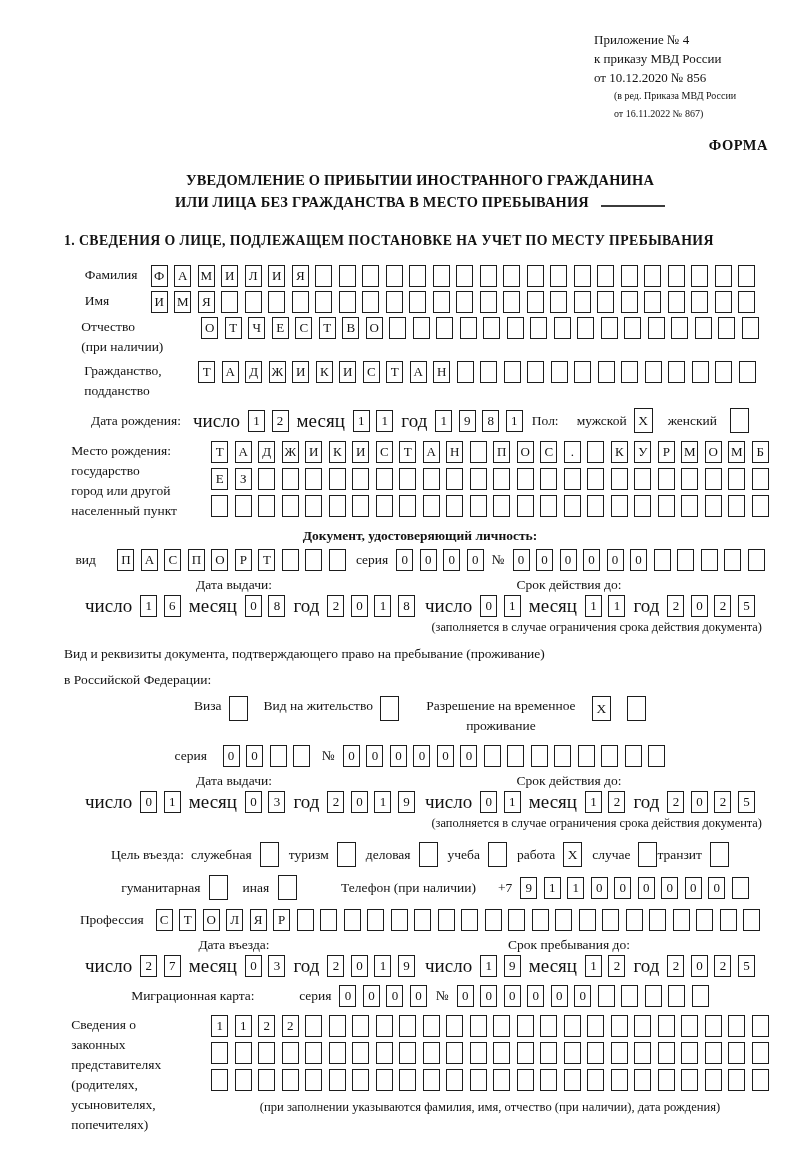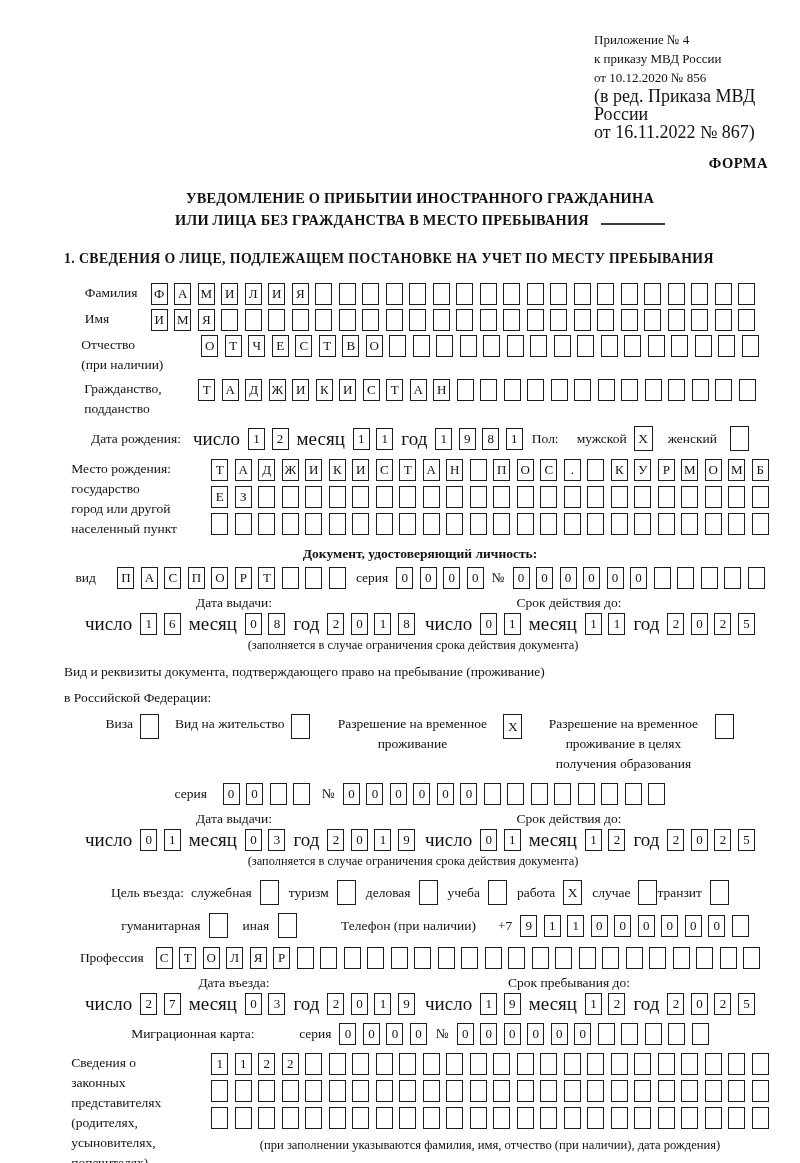--- a/index.html
+++ b/index.html
@@ -3,41 +3,41 @@
 <meta charset="utf-8">
 <style>
   * { box-sizing: border-box; margin: 0; padding: 0; }
   html, body { background: #ffffff; }
   body {
     width: 800px; height: 1163px; margin: 0 auto; overflow: hidden;
     color: #121212; font-family: "Liberation Serif", "DejaVu Serif", serif;
   }
   .page { padding: 30px 24px 0 64px; }
   .hdr { width: 182px; margin-left: auto; font-size: 13px; line-height: 19px; }
-  .hdr .note { font-size: 18px; line-height: 18px; }
+  .hdr .note { font-size: 10px; line-height: 18px; margin-left: 20px; }
   .forma { text-align: right; padding-right: 8px; font-weight: bold; font-size: 14.5px; margin-top: 14px; letter-spacing: 0.5px; }
   .title { text-align: center; font-weight: bold; font-size: 14.4px; line-height: 22px; margin-top: 15px; letter-spacing: 0.2px; }
   .blank-line { display: inline-block; width: 64px; border-bottom: 2.2px solid #3b3b3b; margin-left: 12px; }
   .sec-h { font-weight: bold; font-size: 13.8px; margin-top: 20px; letter-spacing: 0.4px; white-space: nowrap; }
   .row { display: flex; align-items: flex-start; margin-top: 4px; justify-content: center; }
   .vcenter { align-items: center; }
   .rl { font-size: 13.5px; line-height: 20px; flex-shrink: 0; }
   .cells { display: flex; gap: 6.5px; flex-shrink: 0; }
   .cell {
     width: 17px; height: 22px; border: 1.6px solid #1d1d1d; background: #fff;
     display: inline-flex; align-items: center; justify-content: center;
     font-size: 13px; flex-shrink: 0;
   }
   .checkbox { width: 19px; height: 25px; font-size: 13.5px; }
   .stack .cells { margin-bottom: 5px; }
   .dg { display: flex; align-items: center; gap: 8px; flex-shrink: 0; }
   .dg .dlbl { font-size: 19px; }
   .center-h { text-align: center; font-weight: bold; font-size: 13.5px; margin-top: 6px; }
   .dates-hdr { display: flex; font-size: 13.5px; margin-top: 6px; }
-  .note-r { text-align: center; font-size: 12.4px; margin-top: 3px; padding-right: 14px; }
+  .note-r { text-align: right; font-size: 12.4px; margin-top: 3px; padding-right: 14px; }
   .note-c { text-align: center; font-size: 12.6px; margin-top: 9px; }
   .opt { display: flex; align-items: flex-start; gap: 7px; }
   .opt .center { text-align: center; }
 </style>
 </head>
 <body>
 
 <div class="page">
 
   <div class="hdr">
@@ -399,21 +399,20 @@
     </div>
     <div class="opt" style="margin-left:16px">
       <span class="rl">Вид на жительство</span>
       <span class="cell checkbox"></span>
     </div>
     <div class="opt" style="margin-left:18px">
       <span class="rl center" style="width:168px">Разрешение на временное проживание</span>
       <span class="cell checkbox">X</span>
     </div>
     <div class="opt" style="margin-left:16px">
-      <span class="rl center" style="width:170px">Разрешение на временное проживание в целях получения образования</span>
       <span class="cell checkbox"></span>
     </div>
   </div>
 
   <div class="row vcenter" style="margin-top:9px">
     <span class="rl" style="width:48px">серия</span>
     <div class="cells">
         <span class="cell">0</span>
         <span class="cell">0</span>
         <span class="cell"></span>

